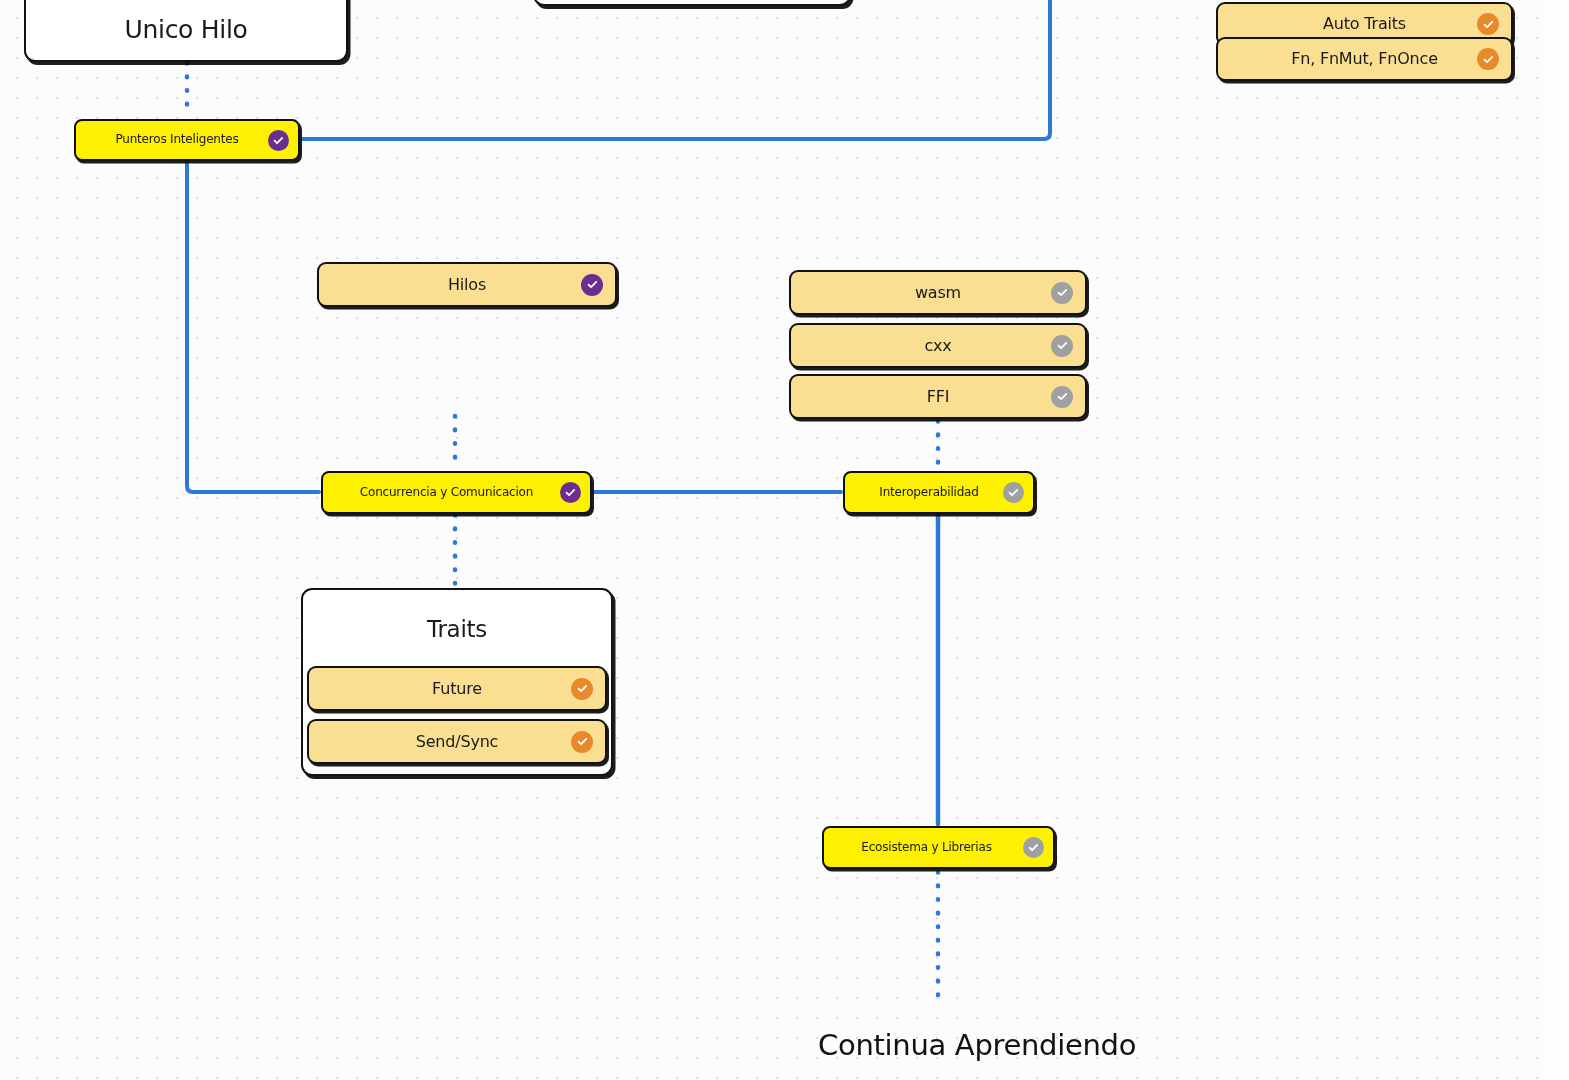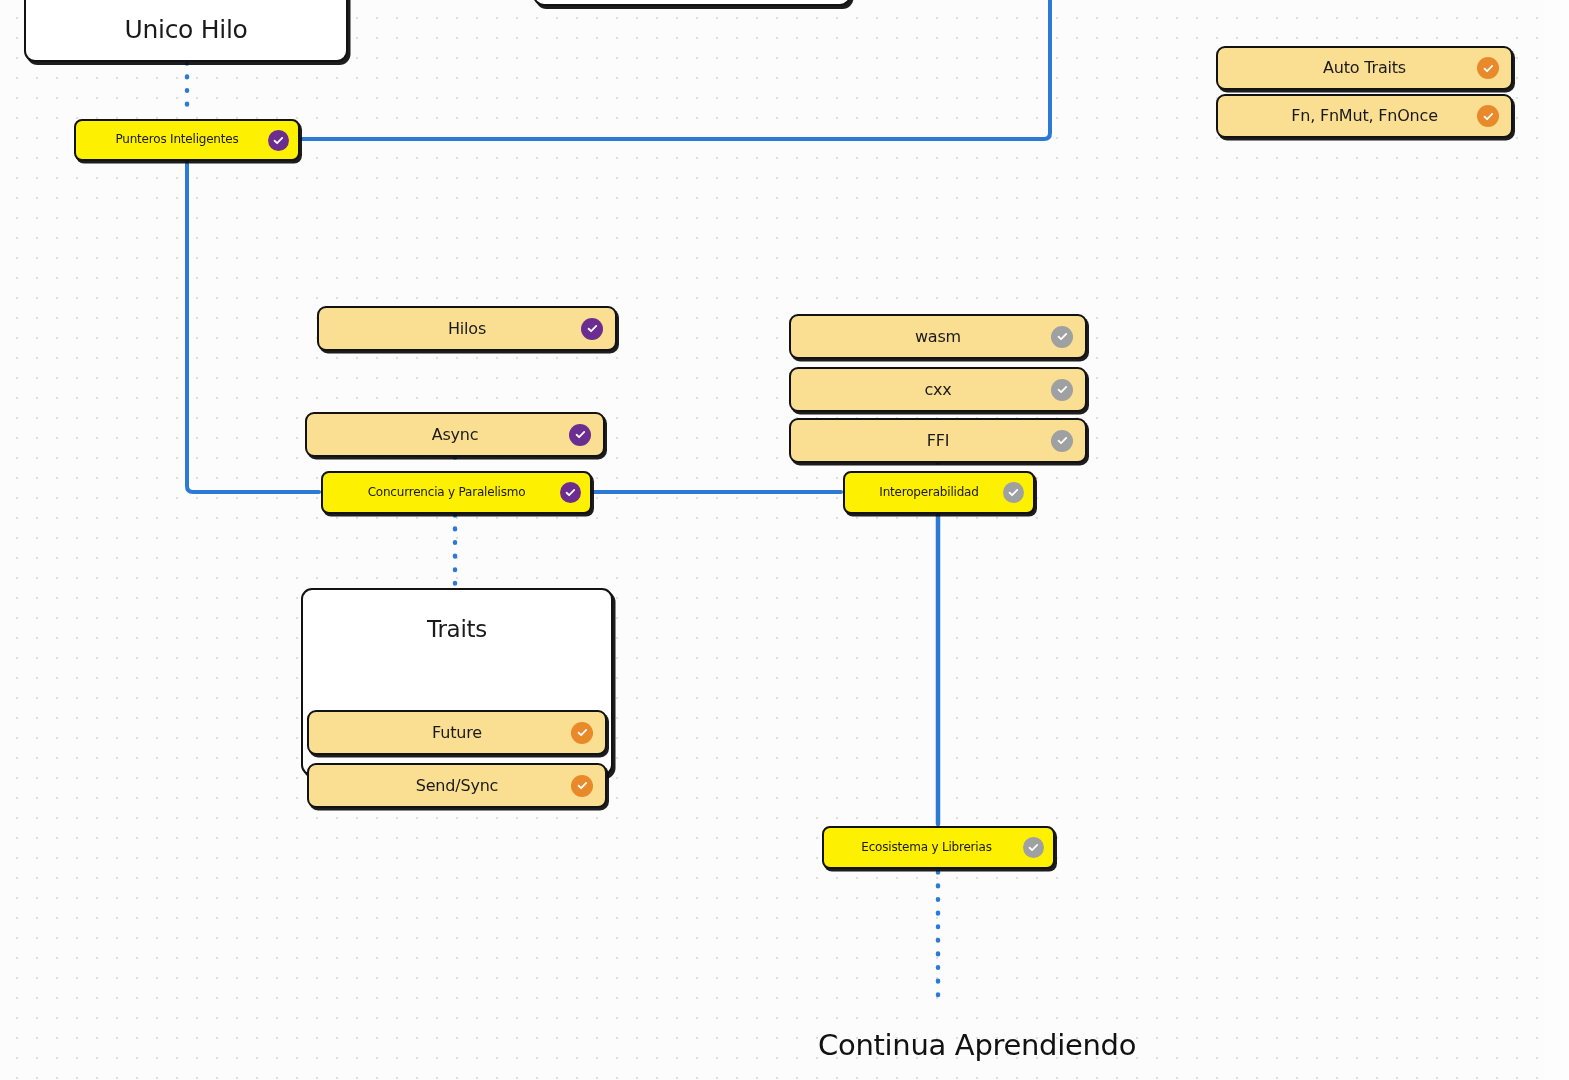--- a/index.html
+++ b/index.html
@@ -69,21 +69,20 @@
     text-align: center;
     font-size: 23px;
     color: #1a1a1a;
     letter-spacing: -0.3px;
     white-space: nowrap;
   }
 
   
   .chip {
     background: #fadf93;
-    margin-top: 44px;
   }
   .chip .label {
     font-size: 16px;
   }
 
   
   .hub {
     background: #fdf000;
     border-radius: 8px;
   }
@@ -158,47 +157,39 @@
 
   <div class="node chip" style="left:1216px; top:2px; width:297px; height:44px;">
     <span class="label">Auto Traits</span>
     <span class="badge orange">
       <svg width="13" height="13" viewBox="0 0 16 16">
         <path d="M3.2 8.3 L6.3 11.3 L12.6 4.9" fill="none" stroke="#ffffff" stroke-width="2.2" stroke-linecap="round" stroke-linejoin="round"></path>
       </svg>
     </span>
   </div>
 
-  <div class="node chip" style="left:1216px; top:50px; width:297px; height:44px;">
+  <div class="node chip" style="left:1216px; top:37px; width:297px; height:44px;">
     <span class="label">Fn, FnMut, FnOnce</span>
     <span class="badge orange">
       <svg width="13" height="13" viewBox="0 0 16 16">
         <path d="M3.2 8.3 L6.3 11.3 L12.6 4.9" fill="none" stroke="#ffffff" stroke-width="2.2" stroke-linecap="round" stroke-linejoin="round"></path>
       </svg>
     </span>
   </div>
 
   <div class="node chip" style="left:317px; top:262px; width:300px; height:45px;">
     <span class="label">Hilos</span>
     <span class="badge purple">
       <svg width="13" height="13" viewBox="0 0 16 16">
         <path d="M3.2 8.3 L6.3 11.3 L12.6 4.9" fill="none" stroke="#ffffff" stroke-width="2.2" stroke-linecap="round" stroke-linejoin="round"></path>
       </svg>
     </span>
   </div>
 
 
-  <div class="node chip" style="left:305px; top:368px; width:300px; height:45px;">
-    <span class="label">Async</span>
-    <span class="badge purple">
-      <svg width="13" height="13" viewBox="0 0 16 16">
-        <path d="M3.2 8.3 L6.3 11.3 L12.6 4.9" fill="none" stroke="#ffffff" stroke-width="2.2" stroke-linecap="round" stroke-linejoin="round"></path>
-      </svg>
-    </span>
-  </div>
 
   <div class="node chip" style="left:789px; top:270px; width:298px; height:45px;">
     <span class="label">wasm</span>
     <span class="badge gray">
       <svg width="13" height="13" viewBox="0 0 16 16">
         <path d="M3.2 8.3 L6.3 11.3 L12.6 4.9" fill="none" stroke="#ffffff" stroke-width="2.2" stroke-linecap="round" stroke-linejoin="round"></path>
       </svg>
     </span>
   </div>
 
@@ -214,21 +205,21 @@
   <div class="node chip" style="left:789px; top:374px; width:298px; height:45px;">
     <span class="label">FFI</span>
     <span class="badge gray">
       <svg width="13" height="13" viewBox="0 0 16 16">
         <path d="M3.2 8.3 L6.3 11.3 L12.6 4.9" fill="none" stroke="#ffffff" stroke-width="2.2" stroke-linecap="round" stroke-linejoin="round"></path>
       </svg>
     </span>
   </div>
 
   <div class="node hub" style="left:321px; top:471px; width:271px; height:43px;">
-    <span class="label" style="margin-right:20px;">Concurrencia y Paralelismo</span>
+    <span class="label" style="margin-right:20px;">Concurrencia y Comunicacion</span>
     <span class="badge purple">
       <svg width="13" height="13" viewBox="0 0 16 16">
         <path d="M3.2 8.3 L6.3 11.3 L12.6 4.9" fill="none" stroke="#ffffff" stroke-width="2.2" stroke-linecap="round" stroke-linejoin="round"></path>
       </svg>
     </span>
   </div>
 
   <div class="node hub" style="left:843px; top:471px; width:192px; height:43px;align-items:center;">
     <span class="label" style="margin-right:20px;">Interoperabilidad</span>
     <span class="badge gray">

